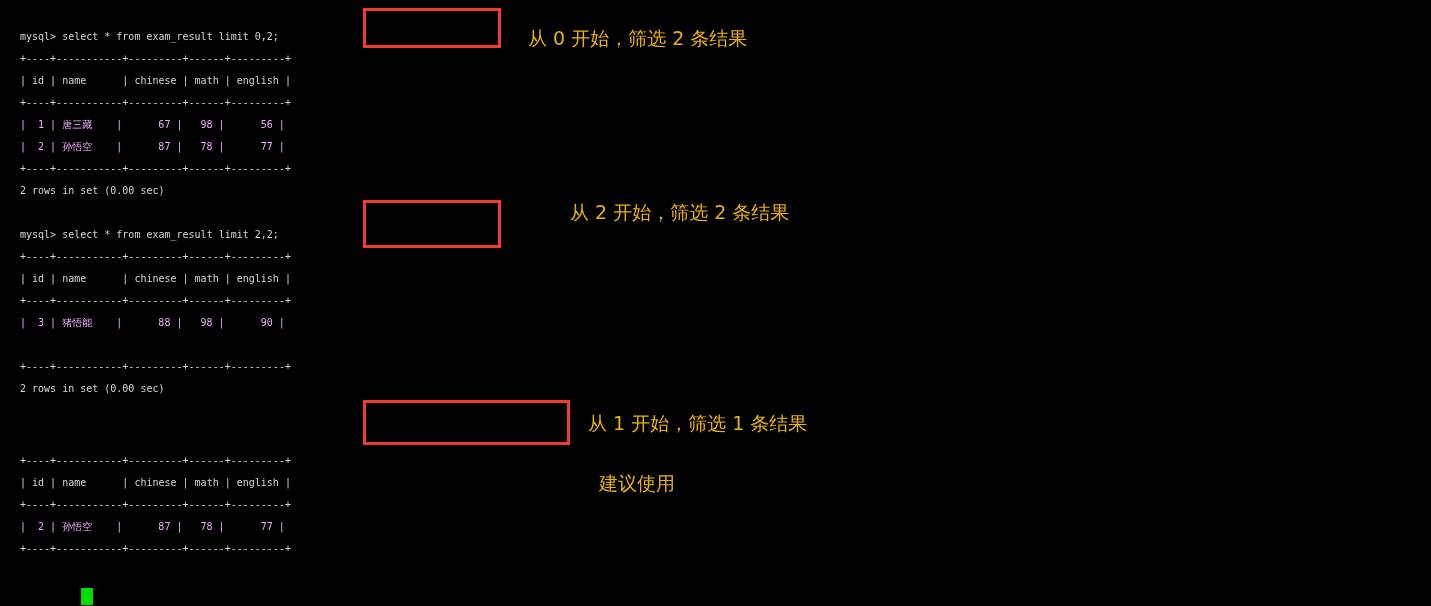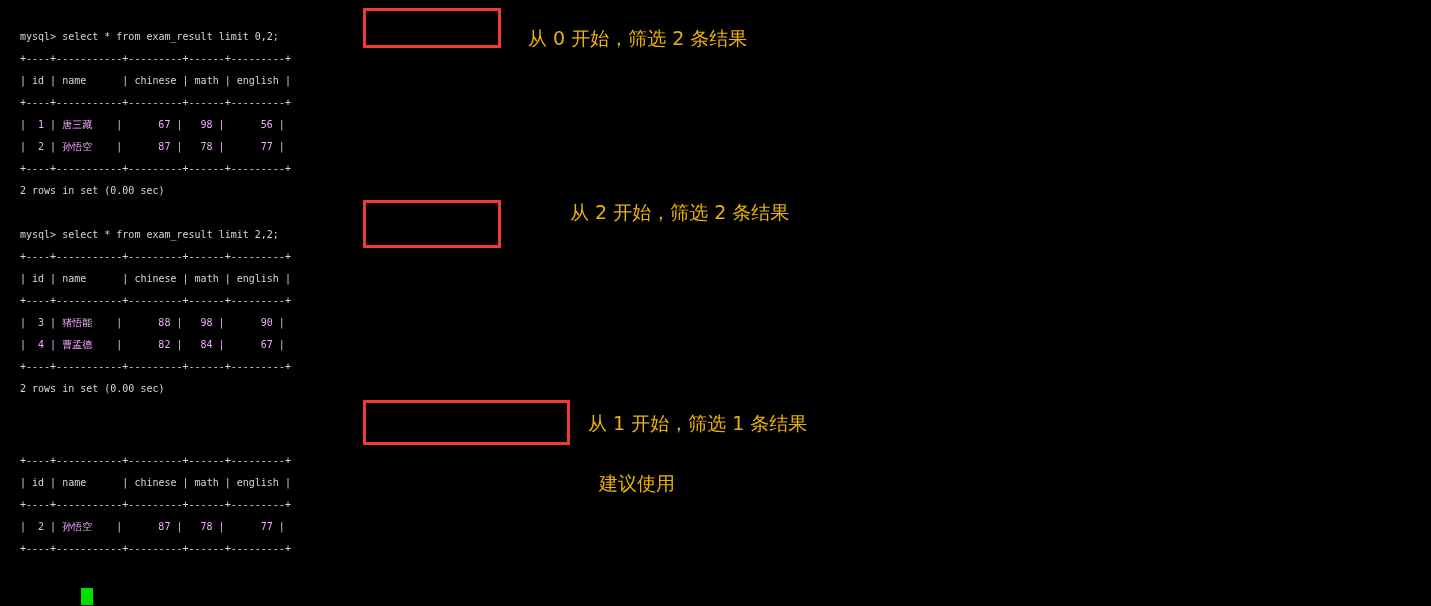--- a/index.html
+++ b/index.html
@@ -57,21 +57,20 @@
   <pre class="line" style="top:164px">2 rows in set (0.00 sec)</pre>
 
   <div class="redbox" style="left:363px;top:8px;width:138px;height:40px;"></div>
   <div class="anno" style="left:528px;top:28px;">从 0 开始，筛选 2 条结果</div>
 
   <pre class="line" style="top:208px">mysql&gt; select * from exam_result limit 2,2;</pre>
   <pre class="line" style="top:230px">+----+-----------+---------+------+---------+</pre>
   <pre class="line" style="top:252px">| id | name      | chinese | math | english |</pre>
   <pre class="line" style="top:274px">+----+-----------+---------+------+---------+</pre>
   <pre class="line cjk" style="top:296px">|  3 | 猪悟能    |      88 |   98 |      90 |</pre>
-  <pre class="line cjk" style="top:318px">|  4 | 曹孟德    |      82 |   84 |      67 |</pre>
   <pre class="line" style="top:340px">+----+-----------+---------+------+---------+</pre>
   <pre class="line" style="top:362px">2 rows in set (0.00 sec)</pre>
 
   <div class="redbox" style="left:363px;top:200px;width:138px;height:48px;"></div>
   <div class="anno" style="left:528px;top:202px;margin-left:42px;">从 2 开始，筛选 2 条结果</div>
 
   <pre class="line" style="top:434px">+----+-----------+---------+------+---------+</pre>
   <pre class="line" style="top:456px">| id | name      | chinese | math | english |</pre>
   <pre class="line" style="top:478px">+----+-----------+---------+------+---------+</pre>
   <pre class="line cjk" style="top:500px">|  2 | 孙悟空    |      87 |   78 |      77 |</pre>

